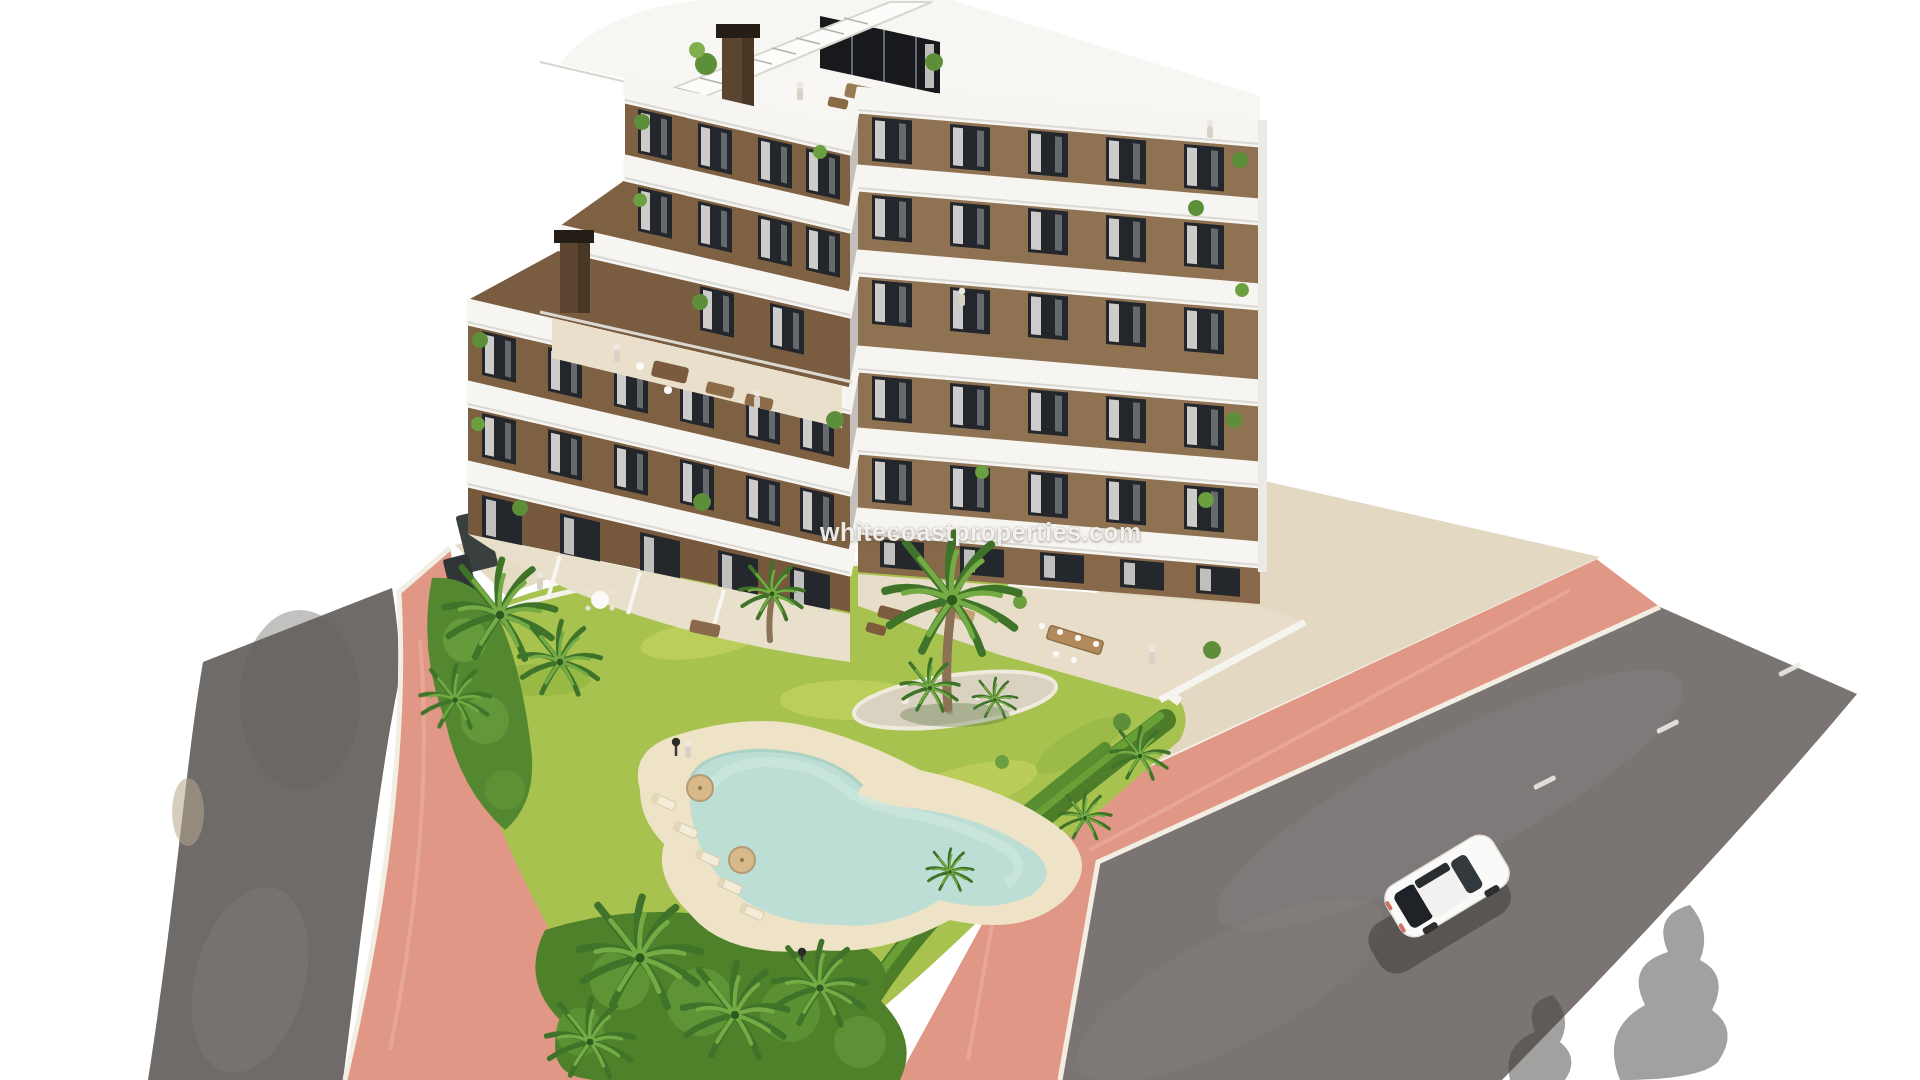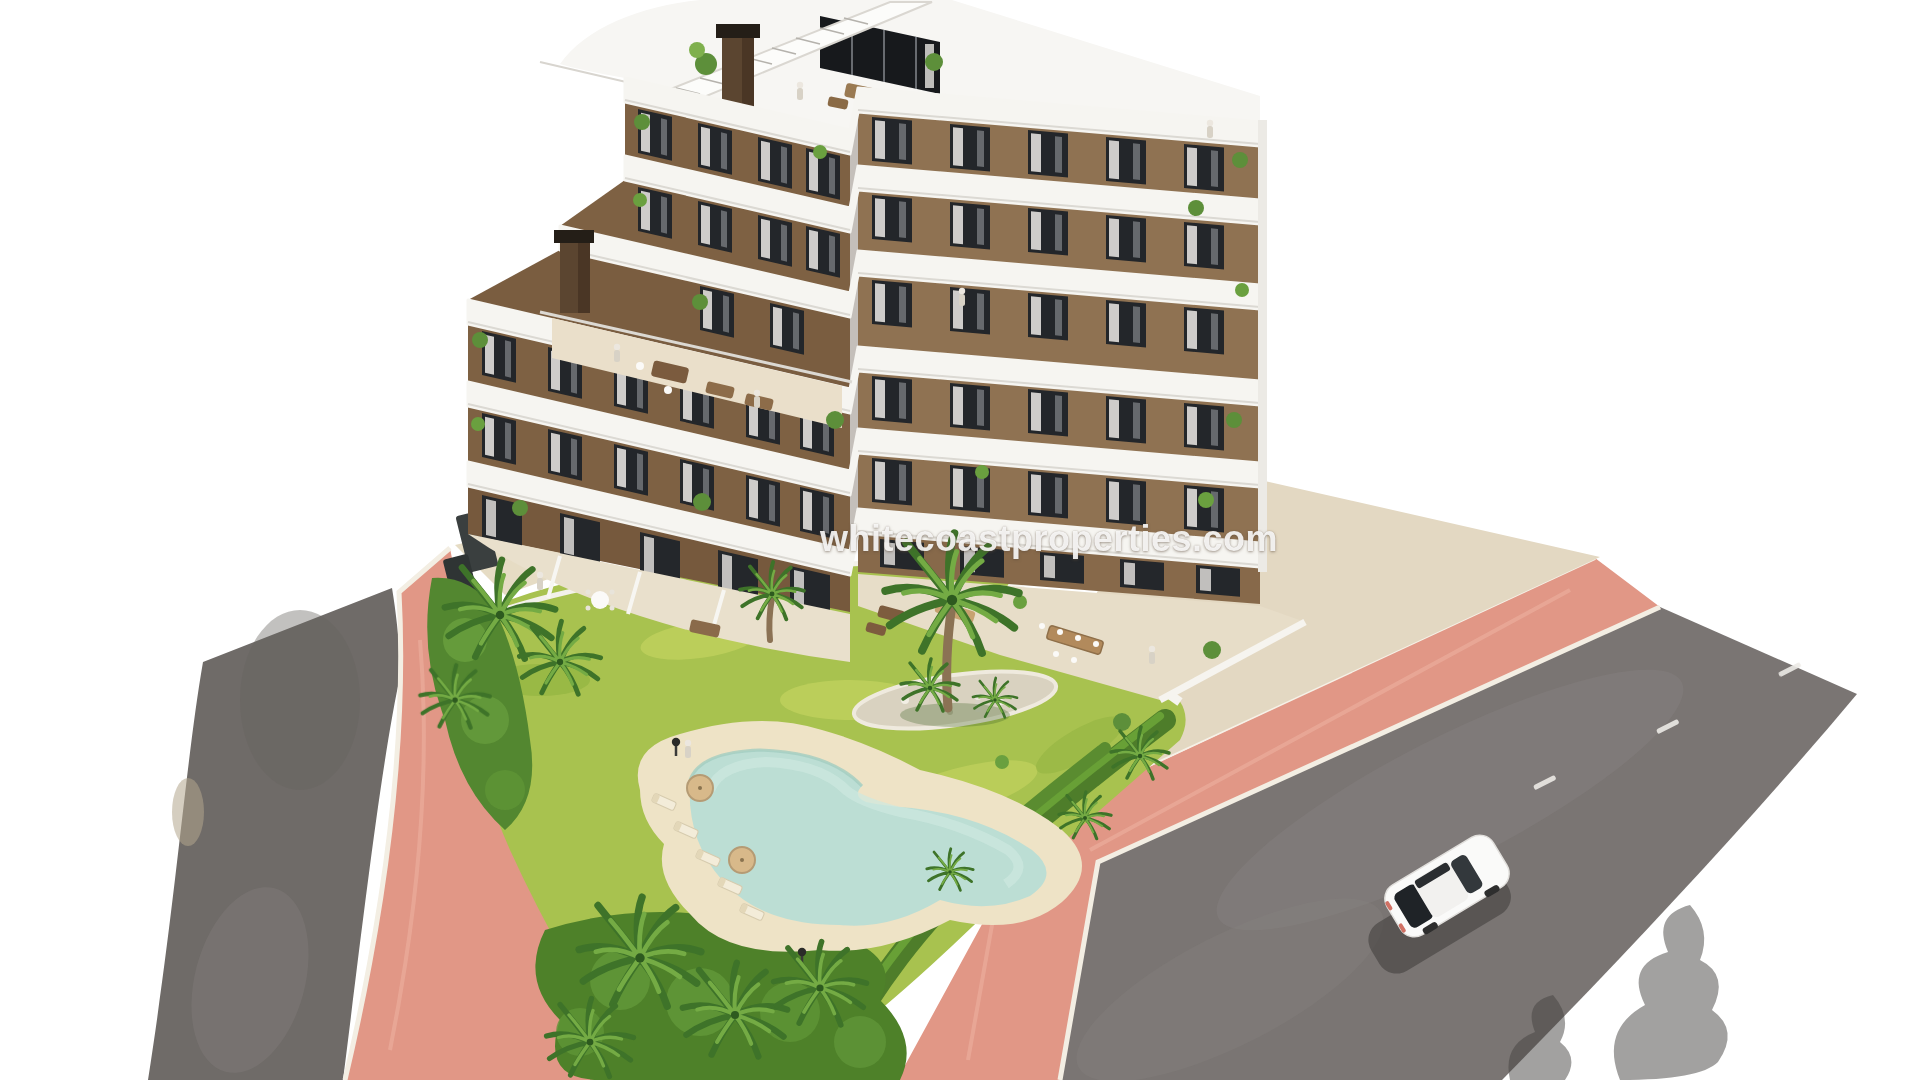--- a/index.html
+++ b/index.html
@@ -1,21 +1,21 @@
 <!DOCTYPE html>
 <html><head>
 <meta charset="utf-8">
 <style>
   html,body{margin:0;padding:0;background:#ffffff;}
   .stage{position:relative;width:1920px;height:1080px;background:#ffffff;overflow:hidden;
          font-family:"Liberation Sans", sans-serif;}
   .stage svg{position:absolute;left:0;top:0;}
   .watermark{
     position:absolute;left:820px;top:518px;
-    font-size:36px;font-weight:700;letter-spacing:.5px;
+    font-size:25px;font-weight:700;letter-spacing:.5px;
     color:rgba(255,255,255,.88);
     text-shadow:0 1px 3px rgba(92,76,60,.55), 0 0 1px rgba(92,76,60,.4);
     white-space:nowrap;pointer-events:none;
   }
 </style>
 </head>
 <body>
 
 <div class="stage">
 <svg width="1920" height="1080" viewBox="0 0 1920 1080">

